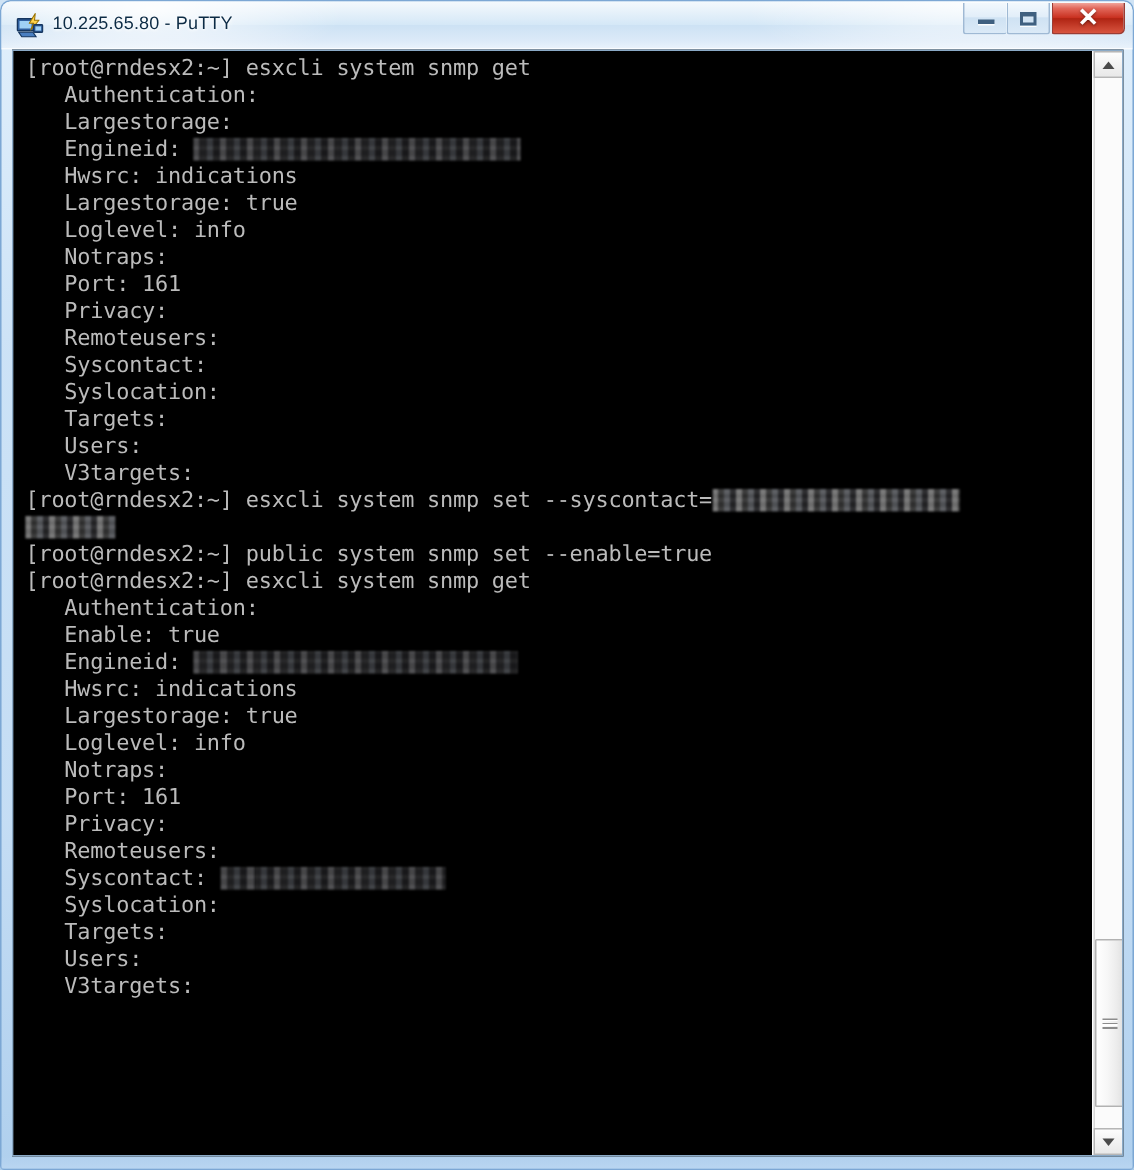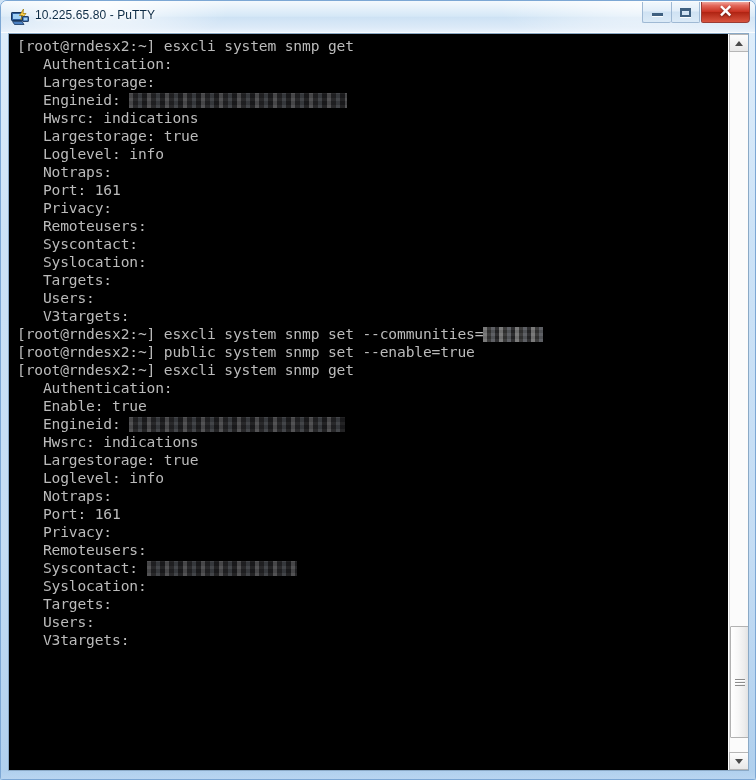--- a/index.html
+++ b/index.html
@@ -352,21 +352,22 @@
         <div class="line"><span>   Loglevel: info</span></div>
         <div class="line"><span>   Notraps:</span></div>
         <div class="line"><span>   Port: 161</span></div>
         <div class="line"><span>   Privacy:</span></div>
         <div class="line"><span>   Remoteusers:</span></div>
         <div class="line"><span>   Syscontact:</span></div>
         <div class="line"><span>   Syslocation:</span></div>
         <div class="line"><span>   Targets:</span></div>
         <div class="line"><span>   Users:</span></div>
         <div class="line"><span>   V3targets:</span></div>
-        <div class="line"><span>[root@rndesx2:~] esxcli system snmp set --communities=</span><span class="redact" style="width: 60px;"></span></div>
+        <div class="line"><span>[root@rndesx2:~] esxcli system snmp set --syscontact=</span><span class="redact" style="width: 165px;"></span></div>
+        <div class="line"><span class="redact" style="width: 60px;"></span></div>
         <div class="line"><span>[root@rndesx2:~] public system snmp set --enable=true</span></div>
         <div class="line"><span>[root@rndesx2:~] esxcli system snmp get</span></div>
         <div class="line"><span>   Authentication:</span></div>
         <div class="line"><span>   Enable: true</span></div>
         <div class="line"><span>   Engineid: </span><span class="redact dim" style="width: 216px;"></span></div>
         <div class="line"><span>   Hwsrc: indications</span></div>
         <div class="line"><span>   Largestorage: true</span></div>
         <div class="line"><span>   Loglevel: info</span></div>
         <div class="line"><span>   Notraps:</span></div>
         <div class="line"><span>   Port: 161</span></div>

